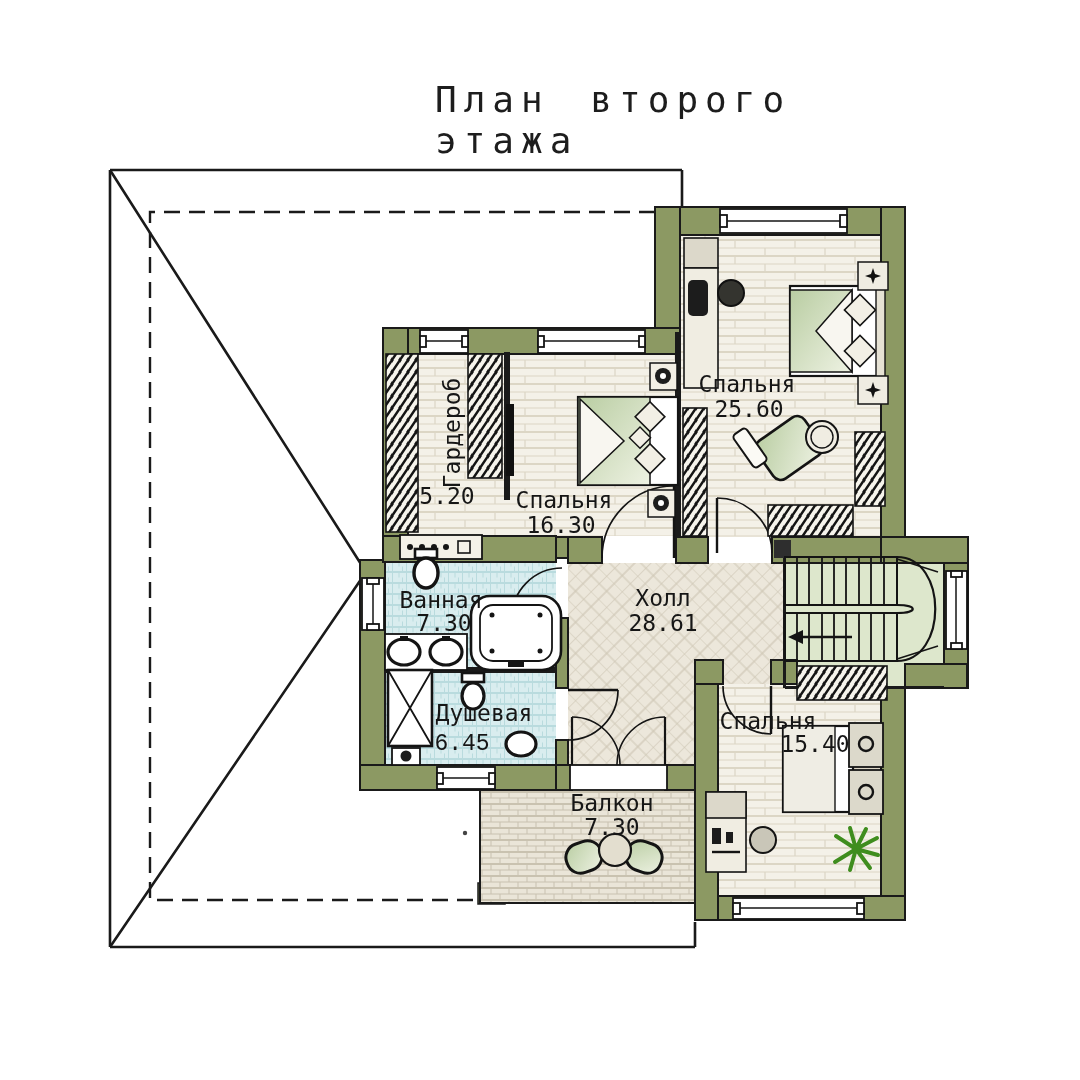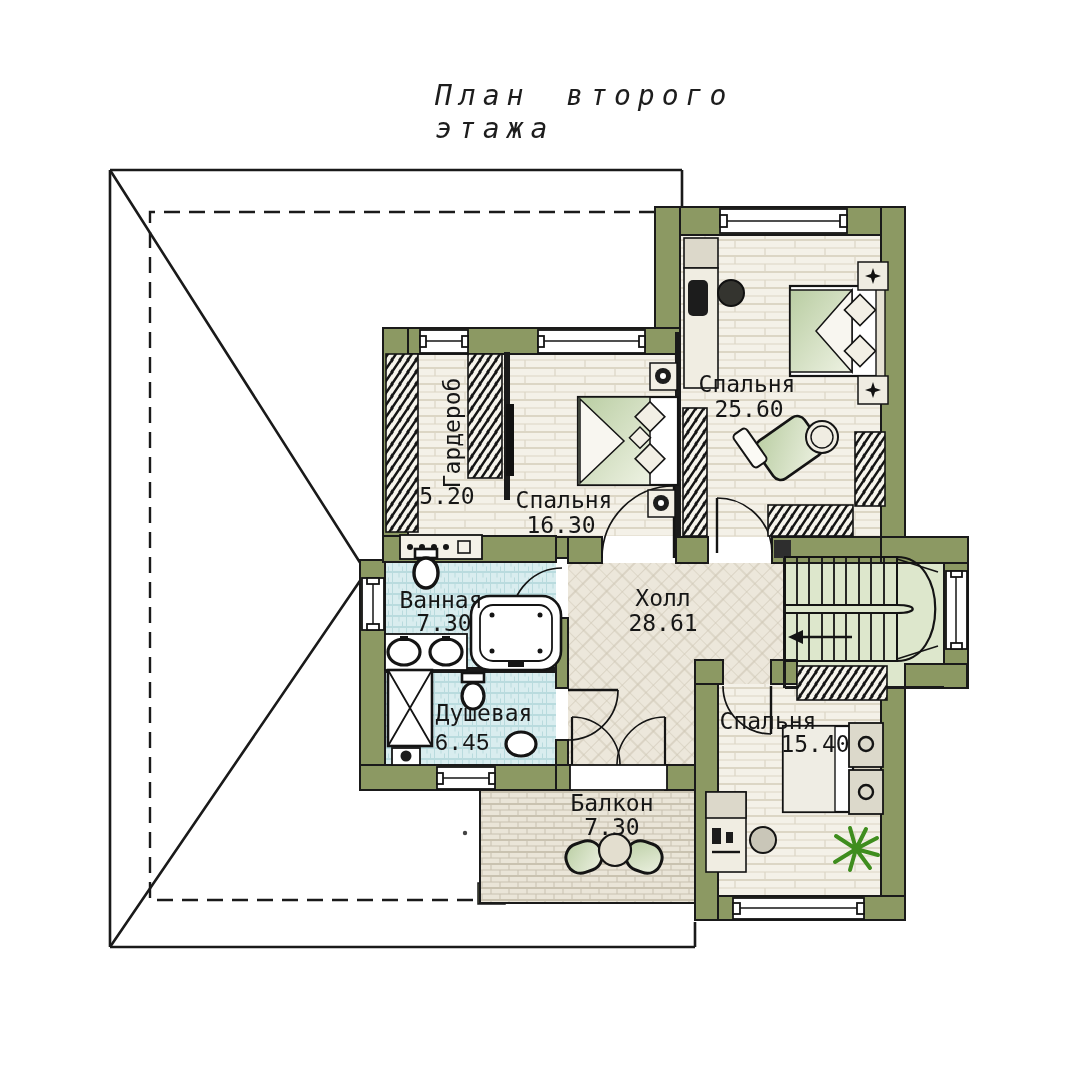--- a/index.html
+++ b/index.html
@@ -3,21 +3,21 @@
 <meta charset="utf-8">
 <style>
   html,body{margin:0;padding:0;background:#ffffff;}
   #stage{position:relative;width:1080px;height:1080px;background:#ffffff;overflow:hidden;
          font-family:"DejaVu Sans Mono", monospace;}
   svg{position:absolute;left:0;top:0;}
   .lbl{position:absolute;transform:translate(-50%,-50%);color:#161616;font-size:23px;
        line-height:1.0;text-align:center;white-space:nowrap;z-index:2;}
   .lbl.rot{transform:translate(-50%,-50%) rotate(-90deg);}
   #title{position:absolute;left:650px;top:79px;transform:translate(-50%,0);
-         font-size:28px;letter-spacing:7px;word-spacing:12px;color:#1d1d1d;z-index:2;font-style:italic;}
+         font-size:36px;letter-spacing:7px;word-spacing:12px;color:#1d1d1d;z-index:2;}
   #watermark{position:absolute;left:112px;top:472px;z-index:3;
          font-family:"Liberation Sans", sans-serif;font-weight:bold;font-size:97px;
          letter-spacing:0px;color:rgba(252,252,250,0.92);
          text-shadow:0 0 2px #cfcfcf, 8px 10px 7px rgba(105,105,105,0.8);
          white-space:nowrap;}
 </style>
 </head>
 <body>
 
 <div id="stage">

